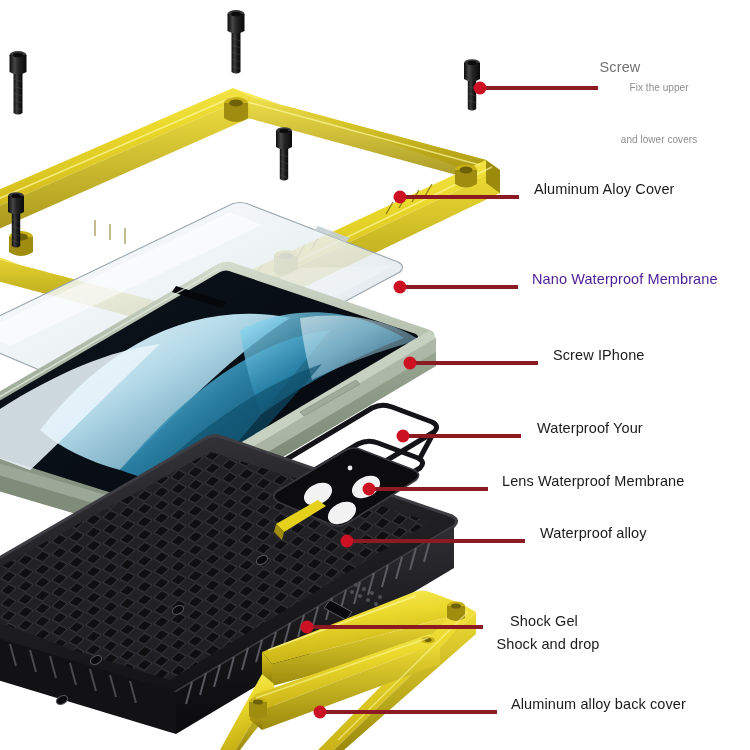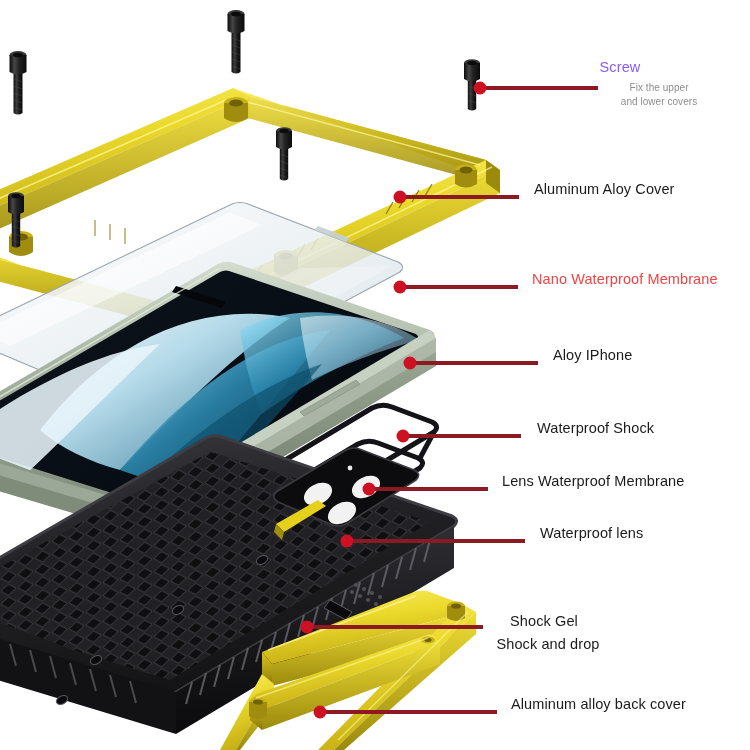--- a/index.html
+++ b/index.html
@@ -435,43 +435,43 @@
         </g>
         <g>
           <line x1="320" y1="712" x2="497" y2="712" stroke="#8B1A22" stroke-width="4"></line>
           <circle cx="320" cy="712" r="6.5" fill="#CC1122"></circle>
         </g>
       </g>
   </svg>
 
   <div id="labels">
       <div class="cal-label" style="left: 620px; top: 58px; transform: translateX(-50%);">
-        <div class="cal-title cal-center" style="color: #8b5cf6;">Screw</div>
+        <div class="cal-title cal-center" style="color: #737373;">Screw</div>
       </div>
       <div class="cal-label" style="left: 659px; top: 81px; transform: translateX(-50%);">
         <div class="cal-sub cal-center" style="color: rgb(141, 141, 141);">Fix the upper</div>
-        <div class="cal-sub cal-center" style="color: rgb(141, 141, 141);">and lower covers</div>
+        <div class="cal-sub cal-center" style="color: rgb(141, 141, 141); margin-top: 38px;">and lower covers</div>
       </div>
       <div class="cal-label" style="left: 534px; top: 180px;">
         <div class="cal-title" style="color: rgb(27, 27, 27);">Aluminum Aloy Cover</div>
       </div>
       <div class="cal-label" style="left: 532px; top: 270px;">
-        <div class="cal-title" style="color: #ef4444;">Nano Waterproof Membrane</div>
+        <div class="cal-title" style="color: #4c1d95;">Nano Waterproof Membrane</div>
       </div>
       <div class="cal-label" style="left: 553px; top: 346px;">
-        <div class="cal-title" style="color: rgb(27, 27, 27);">Aloy IPhone</div>
+        <div class="cal-title" style="color: rgb(27, 27, 27);">Screw IPhone</div>
       </div>
       <div class="cal-label" style="left: 537px; top: 419px;">
-        <div class="cal-title" style="color: rgb(27, 27, 27);">Waterproof Shock</div>
+        <div class="cal-title" style="color: rgb(27, 27, 27);">Waterproof Your</div>
       </div>
       <div class="cal-label" style="left: 502px; top: 472px;">
         <div class="cal-title" style="color: rgb(27, 27, 27);">Lens Waterproof Membrane</div>
       </div>
       <div class="cal-label" style="left: 540px; top: 524px;">
-        <div class="cal-title" style="color: rgb(27, 27, 27);">Waterproof lens</div>
+        <div class="cal-title" style="color: rgb(27, 27, 27);">Waterproof alloy</div>
       </div>
       <div class="cal-label" style="left: 544px; top: 612px; transform: translateX(-50%);">
         <div class="cal-title cal-center" style="color: rgb(27, 27, 27);">Shock Gel</div>
       </div>
       <div class="cal-label" style="left: 548px; top: 635px; transform: translateX(-50%);">
         <div class="cal-title cal-center" style="color: rgb(27, 27, 27);">Shock and drop</div>
       </div>
       <div class="cal-label" style="left: 511px; top: 695px;">
         <div class="cal-title" style="color: rgb(27, 27, 27);">Aluminum alloy back cover</div>
       </div>

